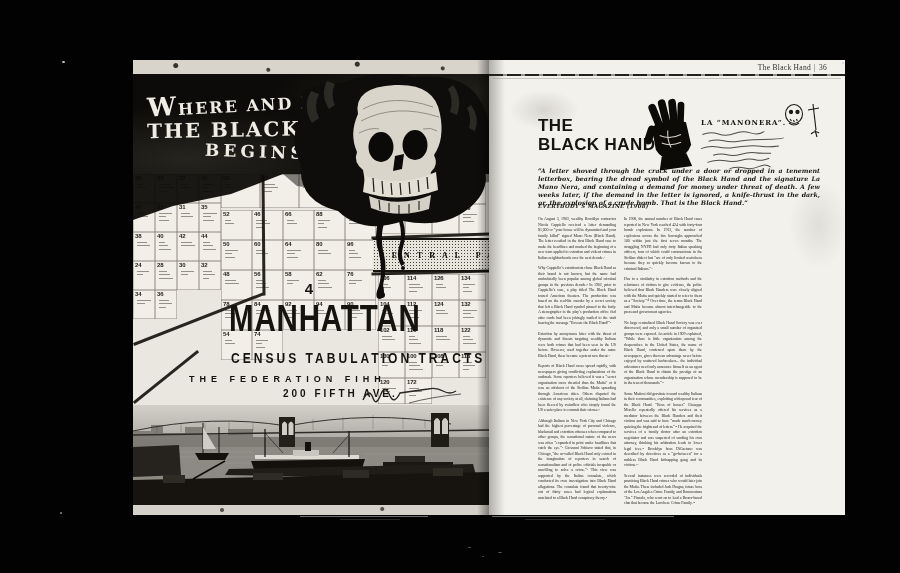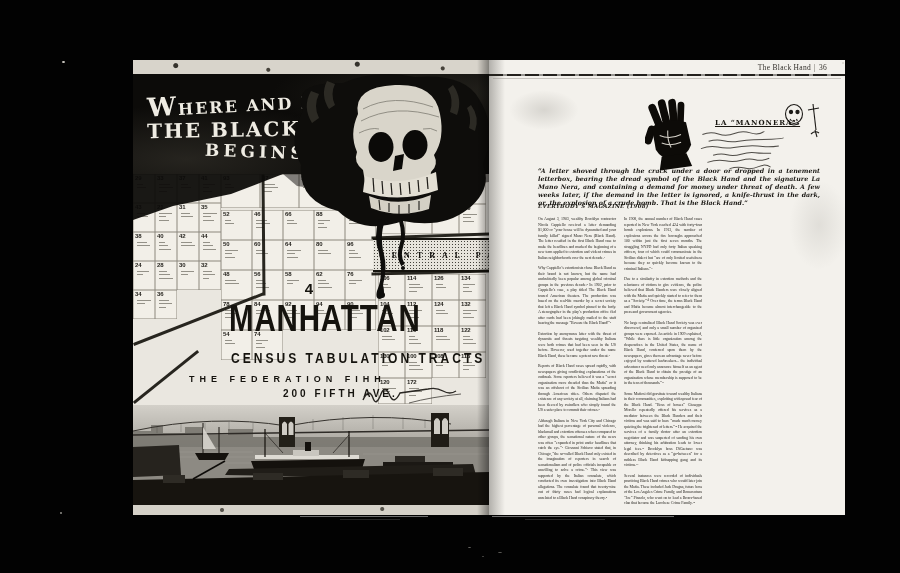--- a/index.html
+++ b/index.html
@@ -75,22 +75,22 @@
   .running-head{position:absolute;right:18px;top:3px;font-family:"Liberation Serif",serif;
     font-size:7.5px;color:#33302b;letter-spacing:.3px;}
   .running-head .sep{margin:0 3px;color:#55524c;}
   .head-rule{position:absolute;left:0;top:14px;width:356px;height:2px;background:
     repeating-linear-gradient(90deg,#23211d 0 14px, rgba(35,33,29,.45) 14px 18px);}
   .head-rule2{position:absolute;left:4px;top:18px;width:348px;height:1px;background:#8d8a84;opacity:.45;}
   .article-title{position:absolute;left:49px;top:56px;margin:0;color:#161410;
     font-family:"Liberation Sans",sans-serif;font-weight:bold;font-size:17px;line-height:19px;letter-spacing:.4px;}
   .fist-svg{position:absolute;left:156px;top:36px;width:52px;height:74px;}
   .hand-note{position:absolute;left:210px;top:42px;width:130px;height:80px;}
-  .hn-label{position:absolute;left:16px;top:16px;font-family:"DejaVu Serif",serif;font-weight:bold;
-    font-size:7px;letter-spacing:1px;color:#17150f;text-decoration:underline;}
+  .hn-label{position:absolute;left:2px;top:16px;font-family:"DejaVu Serif",serif;font-weight:bold;
+    font-size:7px;letter-spacing:1px;color:#17150f;}
   .doodle-svg{position:absolute;left:78px;top:0;width:48px;height:38px;}
   .scribble-svg{position:absolute;left:0;top:26px;width:96px;height:46px;transform:rotate(-2deg);}
   .quote{position:absolute;left:49px;top:107px;width:282px;margin:0;
     font-family:"DejaVu Serif",serif;font-style:italic;font-weight:bold;font-size:6.3px;line-height:8px;
     text-align:justify;color:#1c1a16;}
   .attribution{position:absolute;left:49px;top:143px;margin:0;font-family:"DejaVu Serif",serif;
     font-style:italic;font-weight:bold;font-size:5.4px;color:#24221d;letter-spacing:.3px;}
   .cols{position:absolute;left:49px;top:156px;width:164px;height:296px;display:flex;gap:8px;overflow:hidden;}
   .col{width:78px;}
   .bp{margin:0 0 5px;font-family:"Liberation Serif",serif;font-size:4px;line-height:5.5px;
@@ -665,20 +665,24 @@
       <div class="gutter-shade"></div>
       <div class="stain s1"></div>
       <div class="stain s2"></div>
 
       <div class="running-head">
         <span>The Black Hand</span><span class="sep">|</span><span>36</span>
       </div>
       <div class="head-rule"></div>
       <div class="head-rule2"></div>
 
+      <h1 class="article-title">
+        <span style="display:block">THE</span>
+        <span style="display:block">BLACK HAND</span>
+      </h1>
 
       <svg class="fist-svg" viewBox="0 0 54 74">
         <g transform="rotate(-8 27 37)" fill="#0d0b08">
           <rect x="10" y="4" width="8" height="30" rx="4" transform="rotate(-14 14 19)"></rect>
           <rect x="19" y="1" width="8" height="32" rx="4" transform="rotate(-6 23 17)"></rect>
           <rect x="28" y="2" width="8" height="32" rx="4" transform="rotate(2 32 18)"></rect>
           <rect x="36" y="6" width="7" height="28" rx="3.5" transform="rotate(10 39 20)"></rect>
           <rect x="1" y="26" width="8" height="20" rx="4" transform="rotate(26 5 36)"></rect>
           <path d="M8,28 Q27,20 44,28 L46,52 Q40,64 27,64 Q14,64 9,52 Z"></path>
           <path d="M14,60 L40,60 L44,74 L10,74 Z"></path>

